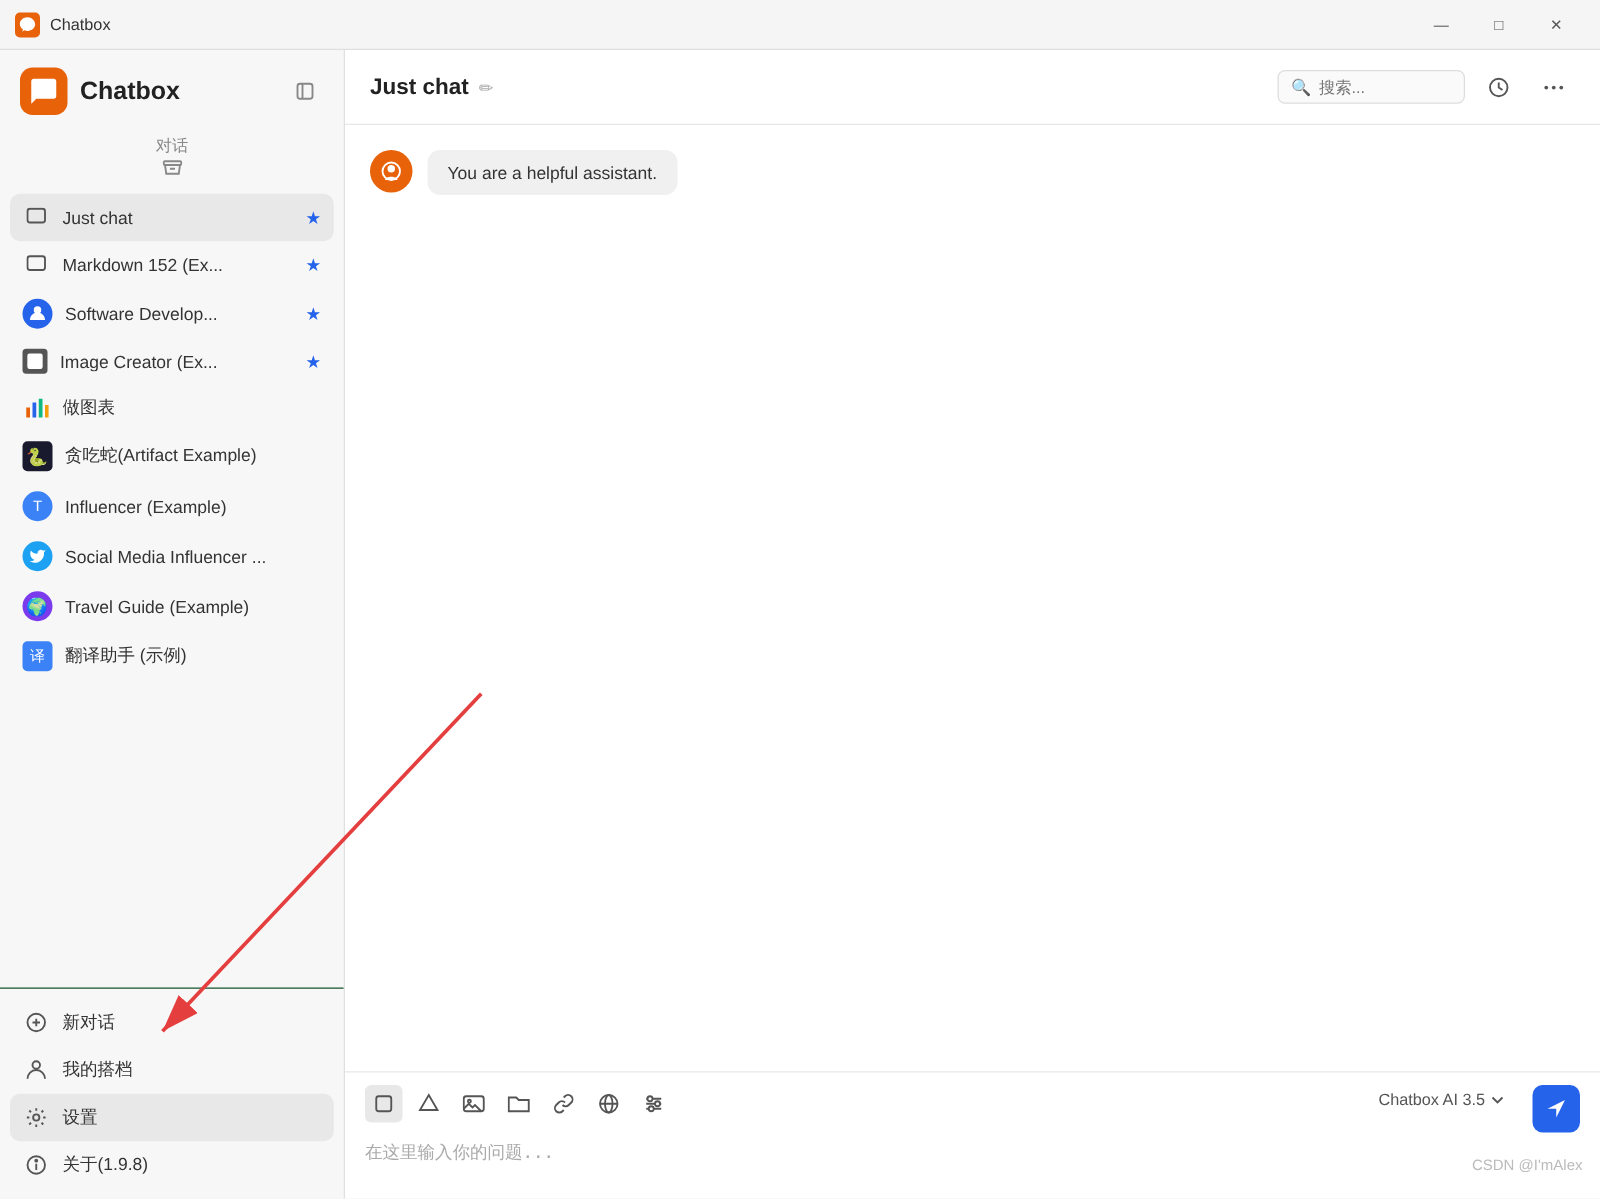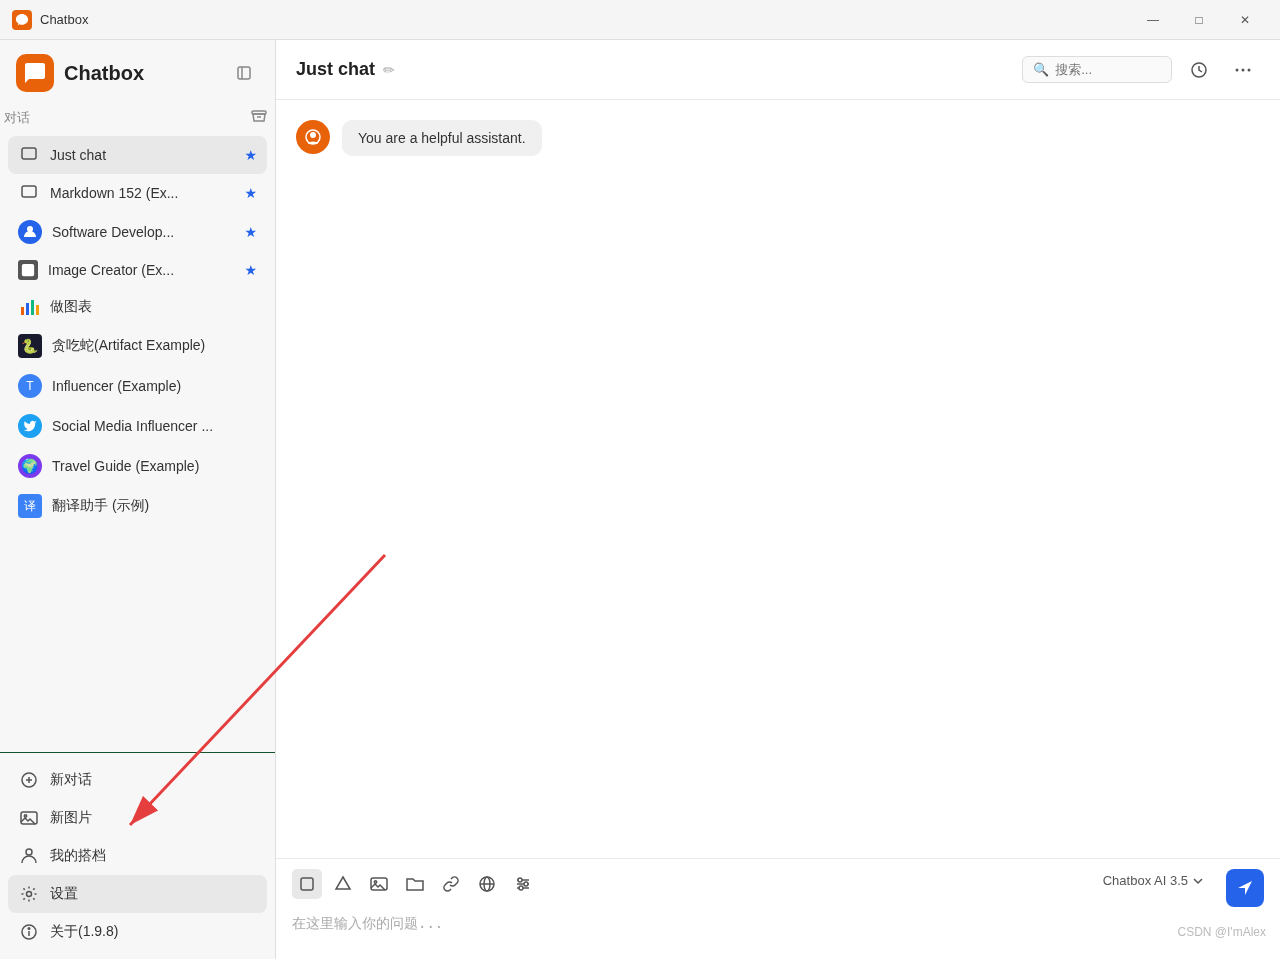--- a/index.html
+++ b/index.html
@@ -33,22 +33,23 @@
       display: flex; align-items: center; justify-content: space-between;
       padding: 14px 16px 10px;
     }
     .sidebar-logo { display: flex; align-items: center; gap: 10px; }
     .logo-icon { width: 38px; height: 38px; background: #e8620a; border-radius: 10px; display: flex; align-items: center; justify-content: center; }
     .logo-icon svg { width: 24px; height: 24px; fill: white; }
     .logo-text { font-size: 20px; font-weight: 600; color: #222; }
     .sidebar-collapse-btn { width: 30px; height: 30px; border: none; background: transparent; cursor: pointer; display: flex; align-items: center; justify-content: center; border-radius: 6px; color: #888; }
 
     .sidebar-section-label {
-      display: flex; align-items: center; justify-content: space-between;
-      padding: 6px 4px 4px;
+      display: flex; align-items: center; justify-content: center;
+      padding: 6px 32px 4px;
+      flex-direction: column;
     }
     .sidebar-section-label span { font-size: 13px; color: #888; }
     .sidebar-section-label button { border: none; background: transparent; cursor: pointer; color: #888; font-size: 16px; padding: 0 4px; }
 
     .sidebar-list { flex: 1; overflow-y: auto; padding: 4px 8px; }
     .sidebar-item {
       display: flex; align-items: center; gap: 10px;
       padding: 8px 10px; border-radius: 8px; cursor: pointer;
       font-size: 14px; color: #333;
       position: relative;
@@ -286,30 +287,20 @@
             <circle cx="9" cy="9" r="7"></circle>
             <line x1="9" y1="6" x2="9" y2="12"></line>
             <line x1="6" y1="9" x2="12" y2="9"></line>
           </svg>
         </div>
         <span>新对话</span>
       </div>
       <div class="sidebar-action-item">
         <div class="sidebar-action-icon">
           <svg width="18" height="18" viewBox="0 0 18 18" fill="none" stroke="currentColor" stroke-width="1.5">
-            <rect x="1" y="3" width="16" height="12" rx="2"></rect>
-            <circle cx="5.5" cy="7" r="1.2"></circle>
-            <path d="M1 13l4-4 3 3 2-2 5 5"></path>
-          </svg>
-        </div>
-        <span>新图片</span>
-      </div>
-      <div class="sidebar-action-item">
-        <div class="sidebar-action-icon">
-          <svg width="18" height="18" viewBox="0 0 18 18" fill="none" stroke="currentColor" stroke-width="1.5">
             <circle cx="9" cy="5" r="3"></circle>
             <path d="M2 16c0-3.87 3.13-7 7-7s7 3.13 7 7"></path>
           </svg>
         </div>
         <span>我的搭档</span>
       </div>
       <div class="sidebar-action-item active">
         <div class="sidebar-action-icon">
           <svg width="18" height="18" viewBox="0 0 18 18" fill="none" stroke="currentColor" stroke-width="1.5">
             <circle cx="9" cy="9" r="2.5"></circle>

